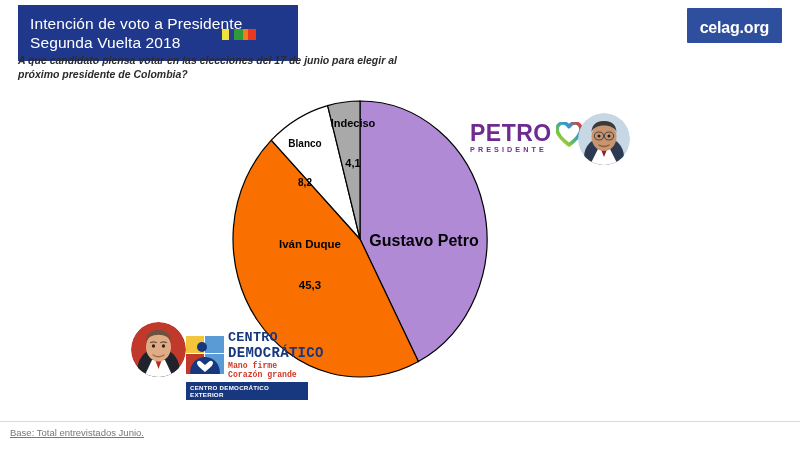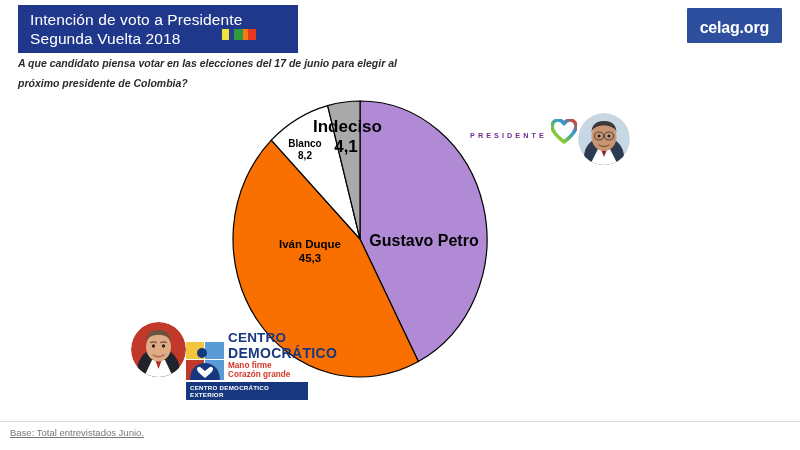--- a/index.html
+++ b/index.html
@@ -14,21 +14,21 @@
     overflow: hidden;
     position: relative;
   }
 
   
   .header-bar {
     position: absolute;
     left: 18px;
     top: 5px;
     width: 280px;
-    height: 48px;
+    height: 56px;
     background: #20388c;
     display: flex;
     align-items: center;
     padding: 0 0 0 12px;
     box-sizing: border-box;
   }
   .header-title {
     color: #ffffff;
     font-size: 15.5px;
     line-height: 19px;
@@ -50,21 +50,21 @@
   .flag .s3 { width: 26%; background: #2f9a3c; }
   .flag .s4 { width: 14%; background: #f07d1a; }
   .flag .s5 { width: 24%; background: #e8381f; }
 
   .subtitle {
     position: absolute;
     left: 18px;
     top: 53px;
     width: 390px;
     font-size: 10.5px;
-    line-height: 20px;
+    line-height: 14px;
     font-style: italic;
     font-weight: bold;
     color: #2b2b2b;
   }
 
   
   .celag-logo {
     position: absolute;
     right: 18px;
     top: 8px;
@@ -93,22 +93,22 @@
     position: absolute;
     text-align: center;
     color: #000000;
     font-weight: bold;
     line-height: 1.18;
     pointer-events: none;
   }
   .lbl-petro   { left: 368px; top: 232px; width: 112px; font-size: 16px; }
   .lbl-duque   { left: 258px; top: 238px; width: 104px; font-size: 11.5px; }
   .lbl-blanco  { left: 274px; top: 138px; width: 62px;  font-size: 10px; }
-  .lbl-indeciso{ left: 313px; top: 117px; width: 66px;  font-size: 17px; }
-  .slice-label .val { display: block; }
+  .lbl-indeciso{ left: 320px; top: 117px; width: 66px;  font-size: 11px; }
+  .slice-label .val { display: block; margin-top: 27px; }
 
   
   .petro-logo {
     position: absolute;
     left: 470px;
     top: 123px;
     display: flex;
     align-items: center;
   }
   .petro-word {
@@ -138,21 +138,21 @@
   .photo svg { display:block; width: 100%; height: 100%; }
 
   
   .cd-logo {
     position: absolute;
     left: 186px;
     top: 330px;
     width: 122px;
     height: 50px;
   }
-  .cd-row { display: flex; align-items: flex-end; }
+  .cd-row { display: flex; align-items: center; font-family: Liberation Mono, monospace; }
   .cd-mark { width: 38px; height: 38px; flex: none; }
   .cd-text { margin-left: 4px; padding-top: 1px; }
   .cd-centro {
     font-size: 13.5px; font-weight: bold; color: #17377e;
     letter-spacing: 0.2px; line-height: 1;
   }
   .cd-demo {
     font-size: 14px; font-weight: bold; color: #17377e;
     letter-spacing: 0.3px; line-height: 1.15;
   }
@@ -222,20 +222,21 @@
   <span>Blanco</span>
   <span class="val">8,2</span>
 </div>
 <div class="slice-label lbl-indeciso">
   <span>Indeciso</span>
   <span class="val">4,1</span>
 </div>
 
 <div class="petro-logo">
   <div>
+    <div class="petro-word">PETRO</div>
     <div class="petro-sub">PRESIDENTE</div>
   </div>
   <div class="heart-wrap">
     <svg width="26" height="25" viewBox="0 0 26 25">
       <defs>
         <linearGradient id="hg" x1="0" y1="1" x2="1" y2="0">
           <stop offset="0%" stop-color="#f3d417"></stop>
           <stop offset="33%" stop-color="#6cc24a"></stop>
           <stop offset="66%" stop-color="#2e9ad6"></stop>
           <stop offset="100%" stop-color="#e8381f"></stop>

